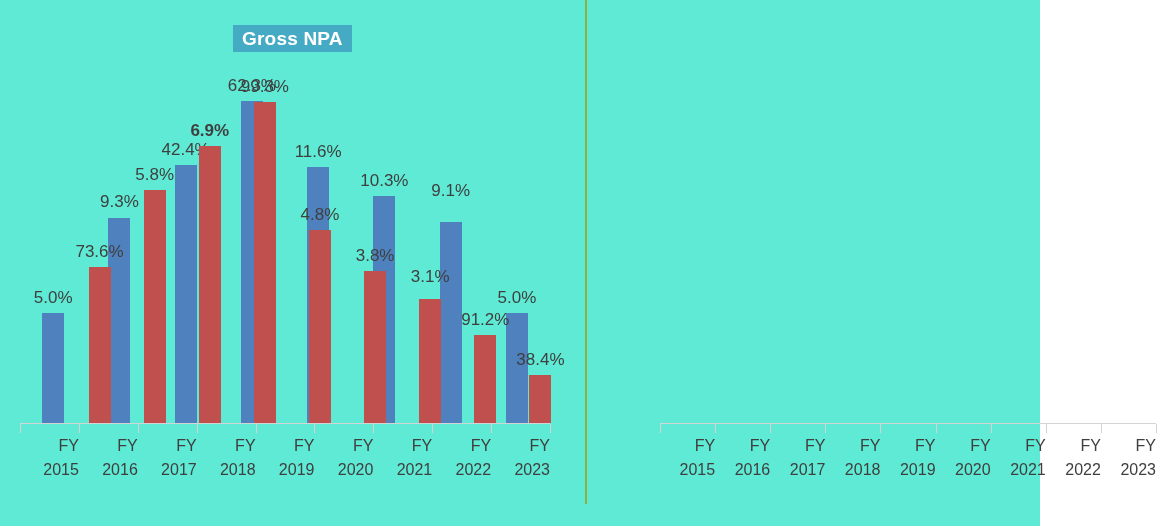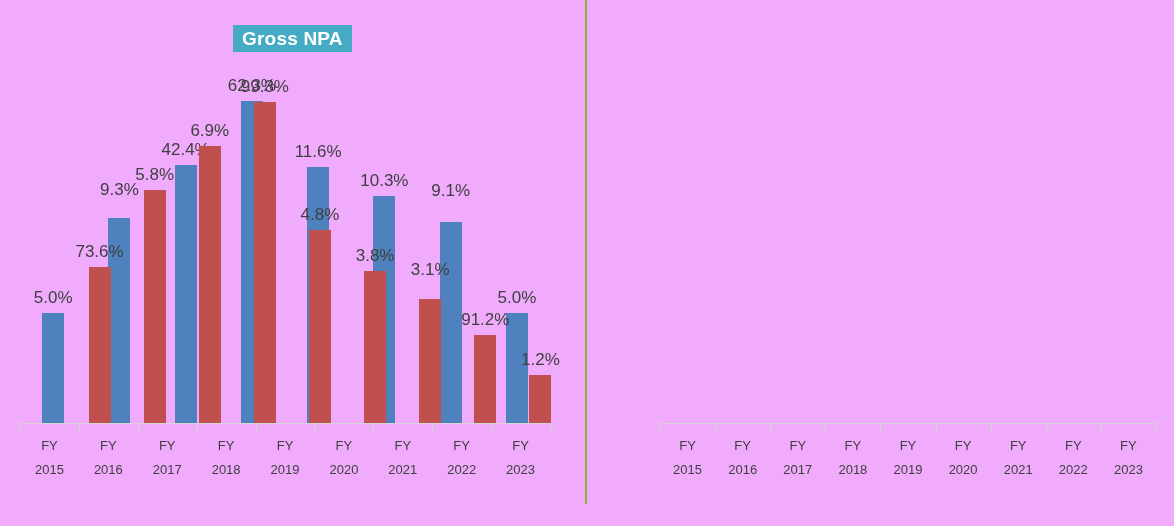--- a/index.html
+++ b/index.html
@@ -10,23 +10,23 @@
   body {
     width: 1174px;
     height: 526px;
     font-family: "Liberation Sans", sans-serif;
     overflow: hidden;
     position: relative;
   }
 
   #page {
     position: relative;
-    width: 1174px;
+    width: 1040px;
     height: 526px;
-    background: #f0abfc;
+    background: #5eead4;
   }
 
   
   .divider {
     position: absolute;
     left: 585px;
     top: 0px;
     width: 2px;
     height: 504px;
     background: #8fae46;
@@ -115,22 +115,22 @@
   .cats {
     position: absolute;
     top: 434px;
     height: 60px;
     display: flex;
   }
   .cats-left  { left: 20px;  width: 530px; }
   .cats-right { left: 660px; width: 496px; }
   .cat-label {
     flex: 1 1 0;
-    text-align: center;
-    font-size: 13px;
+    text-align: right;
+    font-size: 16px;
     color: #3f3f3f;
     line-height: 24px;
   }
   .cat-label span { display: block; }
 </style>
 </head>
 <body>
 
 <div id="page">
 
@@ -138,21 +138,21 @@
     <div class="title-badge title-left">Gross NPA</div>
 
     <div class="plot plot-left">
       <div class="bars" id="bars-left">
           <div class="cat">
             <div class="bar blue" style="height: 110.312px; background: rgb(78, 129, 189);"></div>
             <div class="bar-label" style="bottom: 115.312px;">5.0%</div>
           </div>
           <div class="cat">
             <div class="bar blue" style="height: 205.181px; background: rgb(78, 129, 189);"></div>
-            <div class="bar-label" style="bottom: 223px;">9.3%</div>
+            <div class="bar-label" style="bottom: 211px;">9.3%</div>
           </div>
           <div class="cat">
             <div class="bar blue" style="height: 258.131px; background: rgb(78, 129, 189);"></div>
             <div class="bar-label" style="bottom: 263.131px;">42.4%</div>
           </div>
           <div class="cat">
             <div class="bar blue" style="height: 322.113px; background: rgb(78, 129, 189);"></div>
             <div class="bar-label" style="bottom: 327.113px;">62.3%</div>
           </div>
           <div class="cat">
@@ -238,45 +238,45 @@
         <div class="cat">
           <div class="bar red" style="height: 156.443px; background: rgb(192, 80, 77);"></div>
           <div class="bar-label" style="bottom: 161.443px;">73.6%</div>
         </div>
         <div class="cat">
           <div class="bar red" style="height: 232.659px; background: rgb(192, 80, 77);"></div>
           <div class="bar-label" style="bottom: 237.659px; margin-top: 12px;">5.8%</div>
         </div>
         <div class="cat">
           <div class="bar red" style="height: 276.784px; background: rgb(192, 80, 77);"></div>
-          <div class="bar-label" style="bottom: 281.784px;">6.9%</div>
+          <div class="bar-label" style="bottom: 281.784px; font-weight: bold;">6.9%</div>
         </div>
         <div class="cat">
           <div class="bar red" style="height: 320.909px; background: rgb(192, 80, 77);"></div>
           <div class="bar-label" style="bottom: 325.909px;">99.3%</div>
         </div>
         <div class="cat">
           <div class="bar red" style="height: 192.545px; background: rgb(192, 80, 77);"></div>
           <div class="bar-label" style="bottom: 197.545px;">4.8%</div>
         </div>
         <div class="cat">
           <div class="bar red" style="height: 152.432px; background: rgb(192, 80, 77);"></div>
           <div class="bar-label" style="bottom: 157.432px;">3.8%</div>
         </div>
         <div class="cat">
           <div class="bar red" style="height: 124.352px; background: rgb(192, 80, 77);"></div>
-          <div class="bar-label" style="bottom: 143px;">3.1%</div>
+          <div class="bar-label" style="bottom: 136px;">3.1%</div>
         </div>
         <div class="cat">
           <div class="bar red" style="height: 88.25px; background: rgb(192, 80, 77);"></div>
           <div class="bar-label" style="bottom: 93.25px;">91.2%</div>
         </div>
         <div class="cat">
           <div class="bar red" style="height: 48.1364px; background: rgb(192, 80, 77);"></div>
-          <div class="bar-label" style="bottom: 53.1364px;">1.2%</div>
+          <div class="bar-label" style="bottom: 53.1364px;">38.4%</div>
         </div>
       </div>
   </div>
 
   <div class="axis axis-right" id="axis-right">
       <div class="tick" style="left: 0%;"></div>
       <div class="tick" style="left: 11.1111%;"></div>
       <div class="tick" style="left: 22.2222%;"></div>
       <div class="tick" style="left: 33.3333%;"></div>
       <div class="tick" style="left: 44.4444%;"></div>

